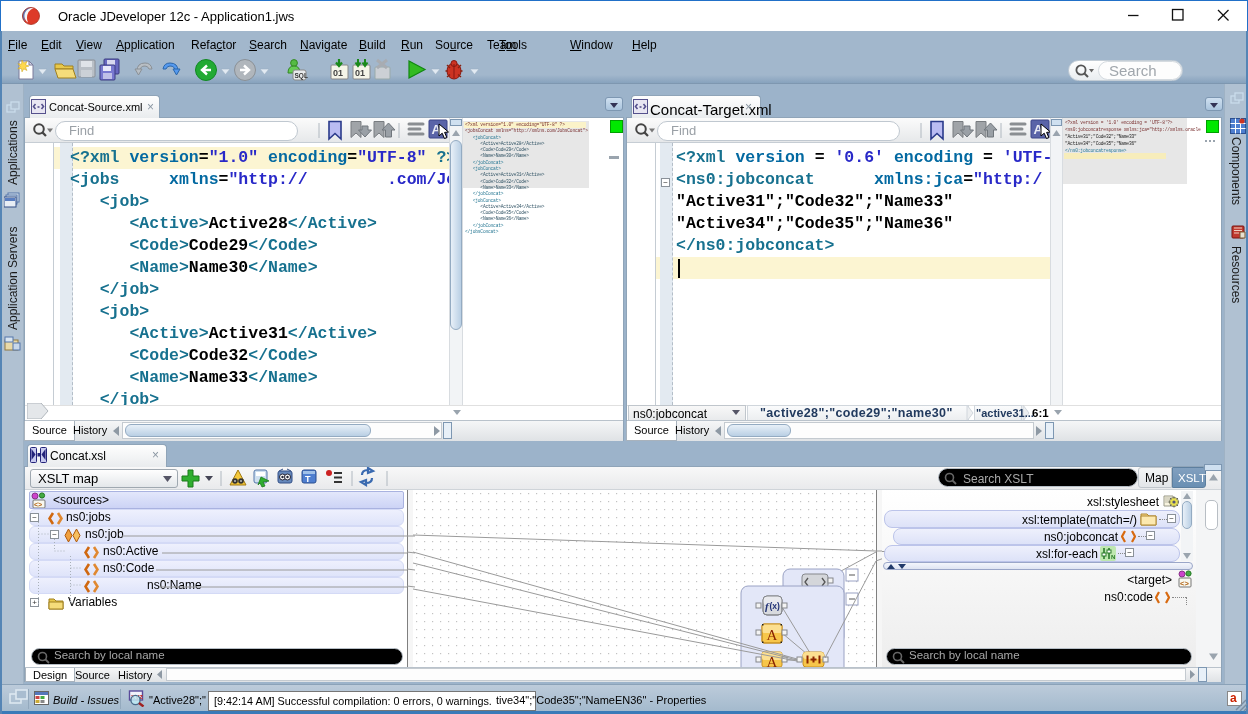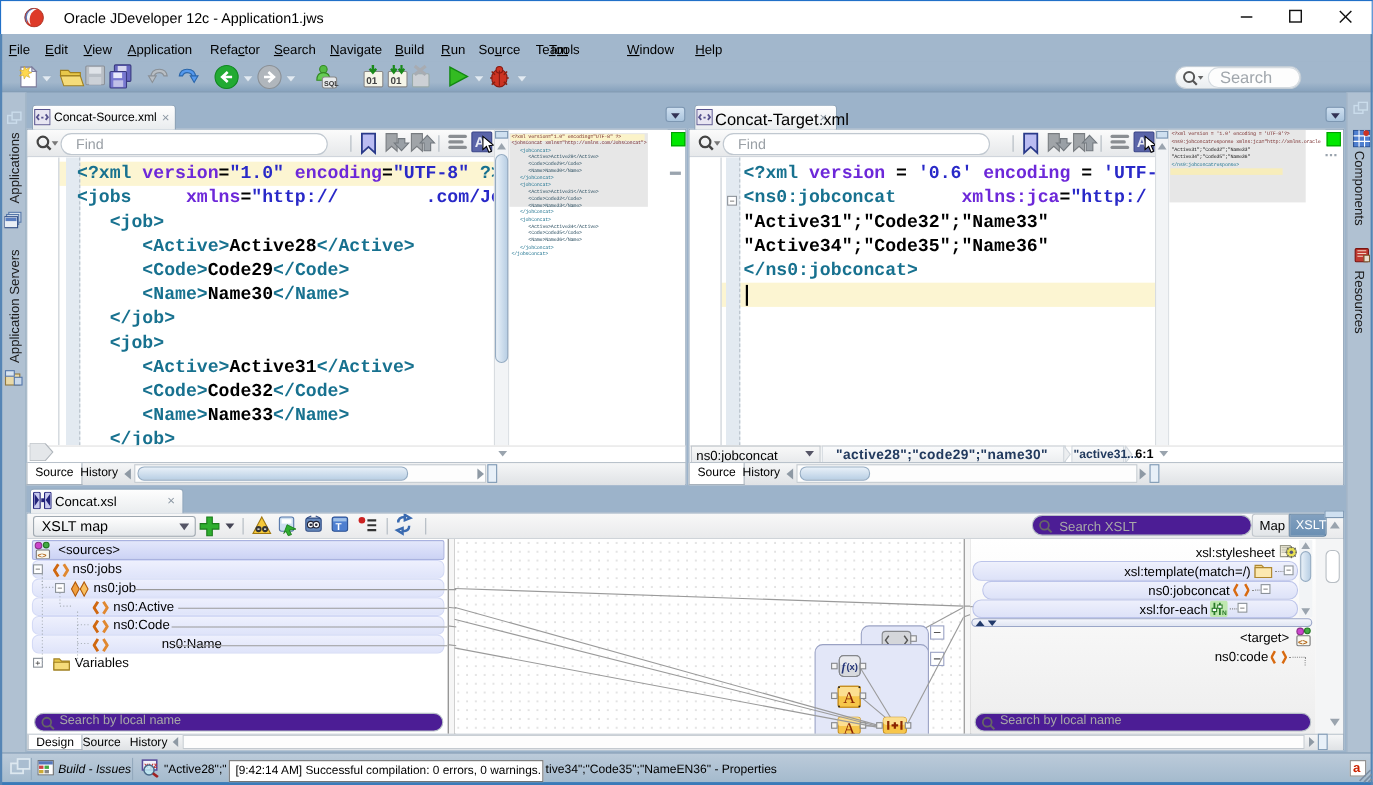--- a/index.html
+++ b/index.html
@@ -21,38 +21,38 @@
 .vtext { position:absolute; font-size:12px; color:#1a1a1a; white-space:nowrap; }
 .vtL { transform:rotate(-90deg); transform-origin:left top; }
 .vtR { transform:rotate(90deg); transform-origin:left top; }
 
 .pane { background:#fff; }
 .tab { position:absolute; background:linear-gradient(#fefefe,#e9ecee); border:1px solid #8fa4b8; border-bottom:none; border-radius:4px 4px 0 0; font-size:13px; color:#000; }
 .findbar { background:linear-gradient(#fbfbfb,#e6e8ea); border-bottom:1px solid #c6cdd4; }
 .findpill { position:absolute; background:#fff; border:1px solid #c0c8d0; border-radius:11px; color:#9aa0a6; font-size:13px; }
 .code { font-family:"Liberation Mono", monospace; font-size:16.5px; font-weight:bold; line-height:22px; white-space:pre; }
 .t { color:#17718f; } 
-.a { color:#6d28d9; } 
+.a { color:#0369a1; } 
 .v { color:#2929c8; }
 .yline { background:#fcf5d2; }
 .gutter { background:#e3eaf1; border-right:1px dashed #b4bec8; }
 .mini { font-family:"Liberation Mono", monospace; font-size:4.6px; line-height:6.3px; white-space:pre; letter-spacing:-0.2px; }
 .mini2 { font-family:"Liberation Mono", monospace; font-size:4.6px; line-height:7px; white-space:pre; letter-spacing:-0.2px; }
 .greensq { position:absolute; width:13px; height:13px; background:#00e800; border:1px solid #00a000; }
 .scrolltrack { background:#f2f4f6; border-left:1px solid #d8dce0; border-right:1px solid #d8dce0; }
 .vthumb { position:absolute; background:linear-gradient(90deg,#e8f0f8,#b9cfe4); border:1px solid #94abc2; border-radius:6px; }
 .hthumb { position:absolute; background:linear-gradient(#e8f0f8,#b9cfe4); border:1px solid #94abc2; border-radius:6px; }
 .ftabs { background:linear-gradient(#f5f6f7,#dfe2e5); border-top:1px solid #b9c2cb; font-size:13px; }
 .ftab { position:absolute; height:20px; padding:3px 7px 0 7px; color:#000; font-size:11px; }
 .ftabon { background:#fff; border:1px solid #a8b2bc; border-top:none; }
 .htrack { position:absolute; background:#fdfdfd; border:1px solid #c4cad0; }
 
 .btoolbar { background:linear-gradient(#f8f8f8,#e9eaec); border-bottom:1px solid #cfd4d9; }
 .combo { position:absolute; background:linear-gradient(#fefefe,#e4e7ea); border:1px solid #9fa8b0; border-radius:3px; font-size:13px; }
-.srchbox { position:absolute; background:#4c1d95; border:1px solid #b6bec6; border-radius:10px; font-size:11.5px; color:#a8a8a8; padding-top:2px; }
+.srchbox { position:absolute; background:#000000; border:1px solid #b6bec6; border-radius:10px; font-size:11.5px; color:#a8a8a8; padding-top:2px; }
 .trow { position:absolute; font-size:12px; color:#000; white-space:nowrap; }
 .rowpill { width:375px; height:16.5px; background:linear-gradient(#eef0fd,#dfe4fa); border-radius:6px; border:0.5px solid #d4daf6; }
 .selrow { background:linear-gradient(#e3e7fb,#ccd3f5); border:1px solid #a9b2e0; border-radius:2px; }
 .selrow2 { background:linear-gradient(#eef0fc,#dde2f8); border:1px solid #bcc4ea; border-radius:8px; }
 .expbox { position:absolute; width:9px; height:9px; background:#fff; border:1px solid #8a9199; font-size:8px; line-height:7px; text-align:center; color:#333; }
 .statusbar { left:0; top:684px; width:1248px; height:27px; background:linear-gradient(#bccbda,#a4bacd); border-top:1px solid #8ba2b8; font-size:13px; }
 #blueedge { left:0; top:711px; width:1248px; height:3px; background:#3a7ab8; }
 .tooltip { position:absolute; background:#ffffff; border:1px solid #767676; font-size:13px; color:#000; }
 </style>
 </head>
@@ -802,21 +802,21 @@
     <rect x="6.5" y="9" width="4" height="3" fill="#888"></rect>
   </svg>
 <div class="abs" style="left:53px;top:694px;font-size:11px;font-style:italic;">Build - Issues</div>
 <svg class="abs" style="left:128px;top:690px" width="19" height="17">
     <rect x="1.5" y="1" width="13" height="9" fill="#f2f2fa" stroke="#5a4a9a" stroke-width="1.4"></rect>
     <text x="3" y="8.5" font-size="7.5" font-weight="bold" fill="#c03030">xyz</text>
     <circle cx="7.5" cy="10" r="4.6" fill="#bfeaf5" fill-opacity="0.85" stroke="#4a6a8a" stroke-width="1.4"></circle>
     <line x1="11" y1="13" x2="15.5" y2="16.5" stroke="#a02020" stroke-width="2.4"></line>
   </svg>
 <div class="abs" style="left:149px;top:694px;font-size:11px;white-space:pre;">"Active28";"</div>
-<div class="abs tooltip" style="left:208px;top:691px;width:286px;height:20px;padding:3px 0 0 5px;font-size:10.8px;white-space:nowrap;">[9:42:14 AM] Successful compilation: 0 errors, 0 warnings.</div>
+<div class="abs tooltip" style="left:208px;top:691px;width:328px;height:20px;padding:3px 0 0 5px;font-size:10.8px;white-space:nowrap;">[9:42:14 AM] Successful compilation: 0 errors, 0 warnings.</div>
 <div class="abs" style="left:496px;top:694px;font-size:11px;white-space:pre;">tive34";"Code35";"NameEN36" - Properties</div>
 <div class="abs" style="left:1227px;top:691px;width:15px;height:15px;background:#fff;border:1px solid #888;"></div>
 <div class="abs" style="left:1230px;top:691px;font-size:12px;color:#cc2200;font-weight:bold;">a</div>
 <svg class="abs" style="left:1234px;top:698px" width="14" height="14">
     <g stroke="#7a8ea2" stroke-width="1.5">
       <line x1="12" y1="2" x2="2" y2="12"></line>
       <line x1="13" y1="6" x2="6" y2="13"></line>
       <line x1="13" y1="10" x2="10" y2="13"></line>
     </g>
   </svg>

